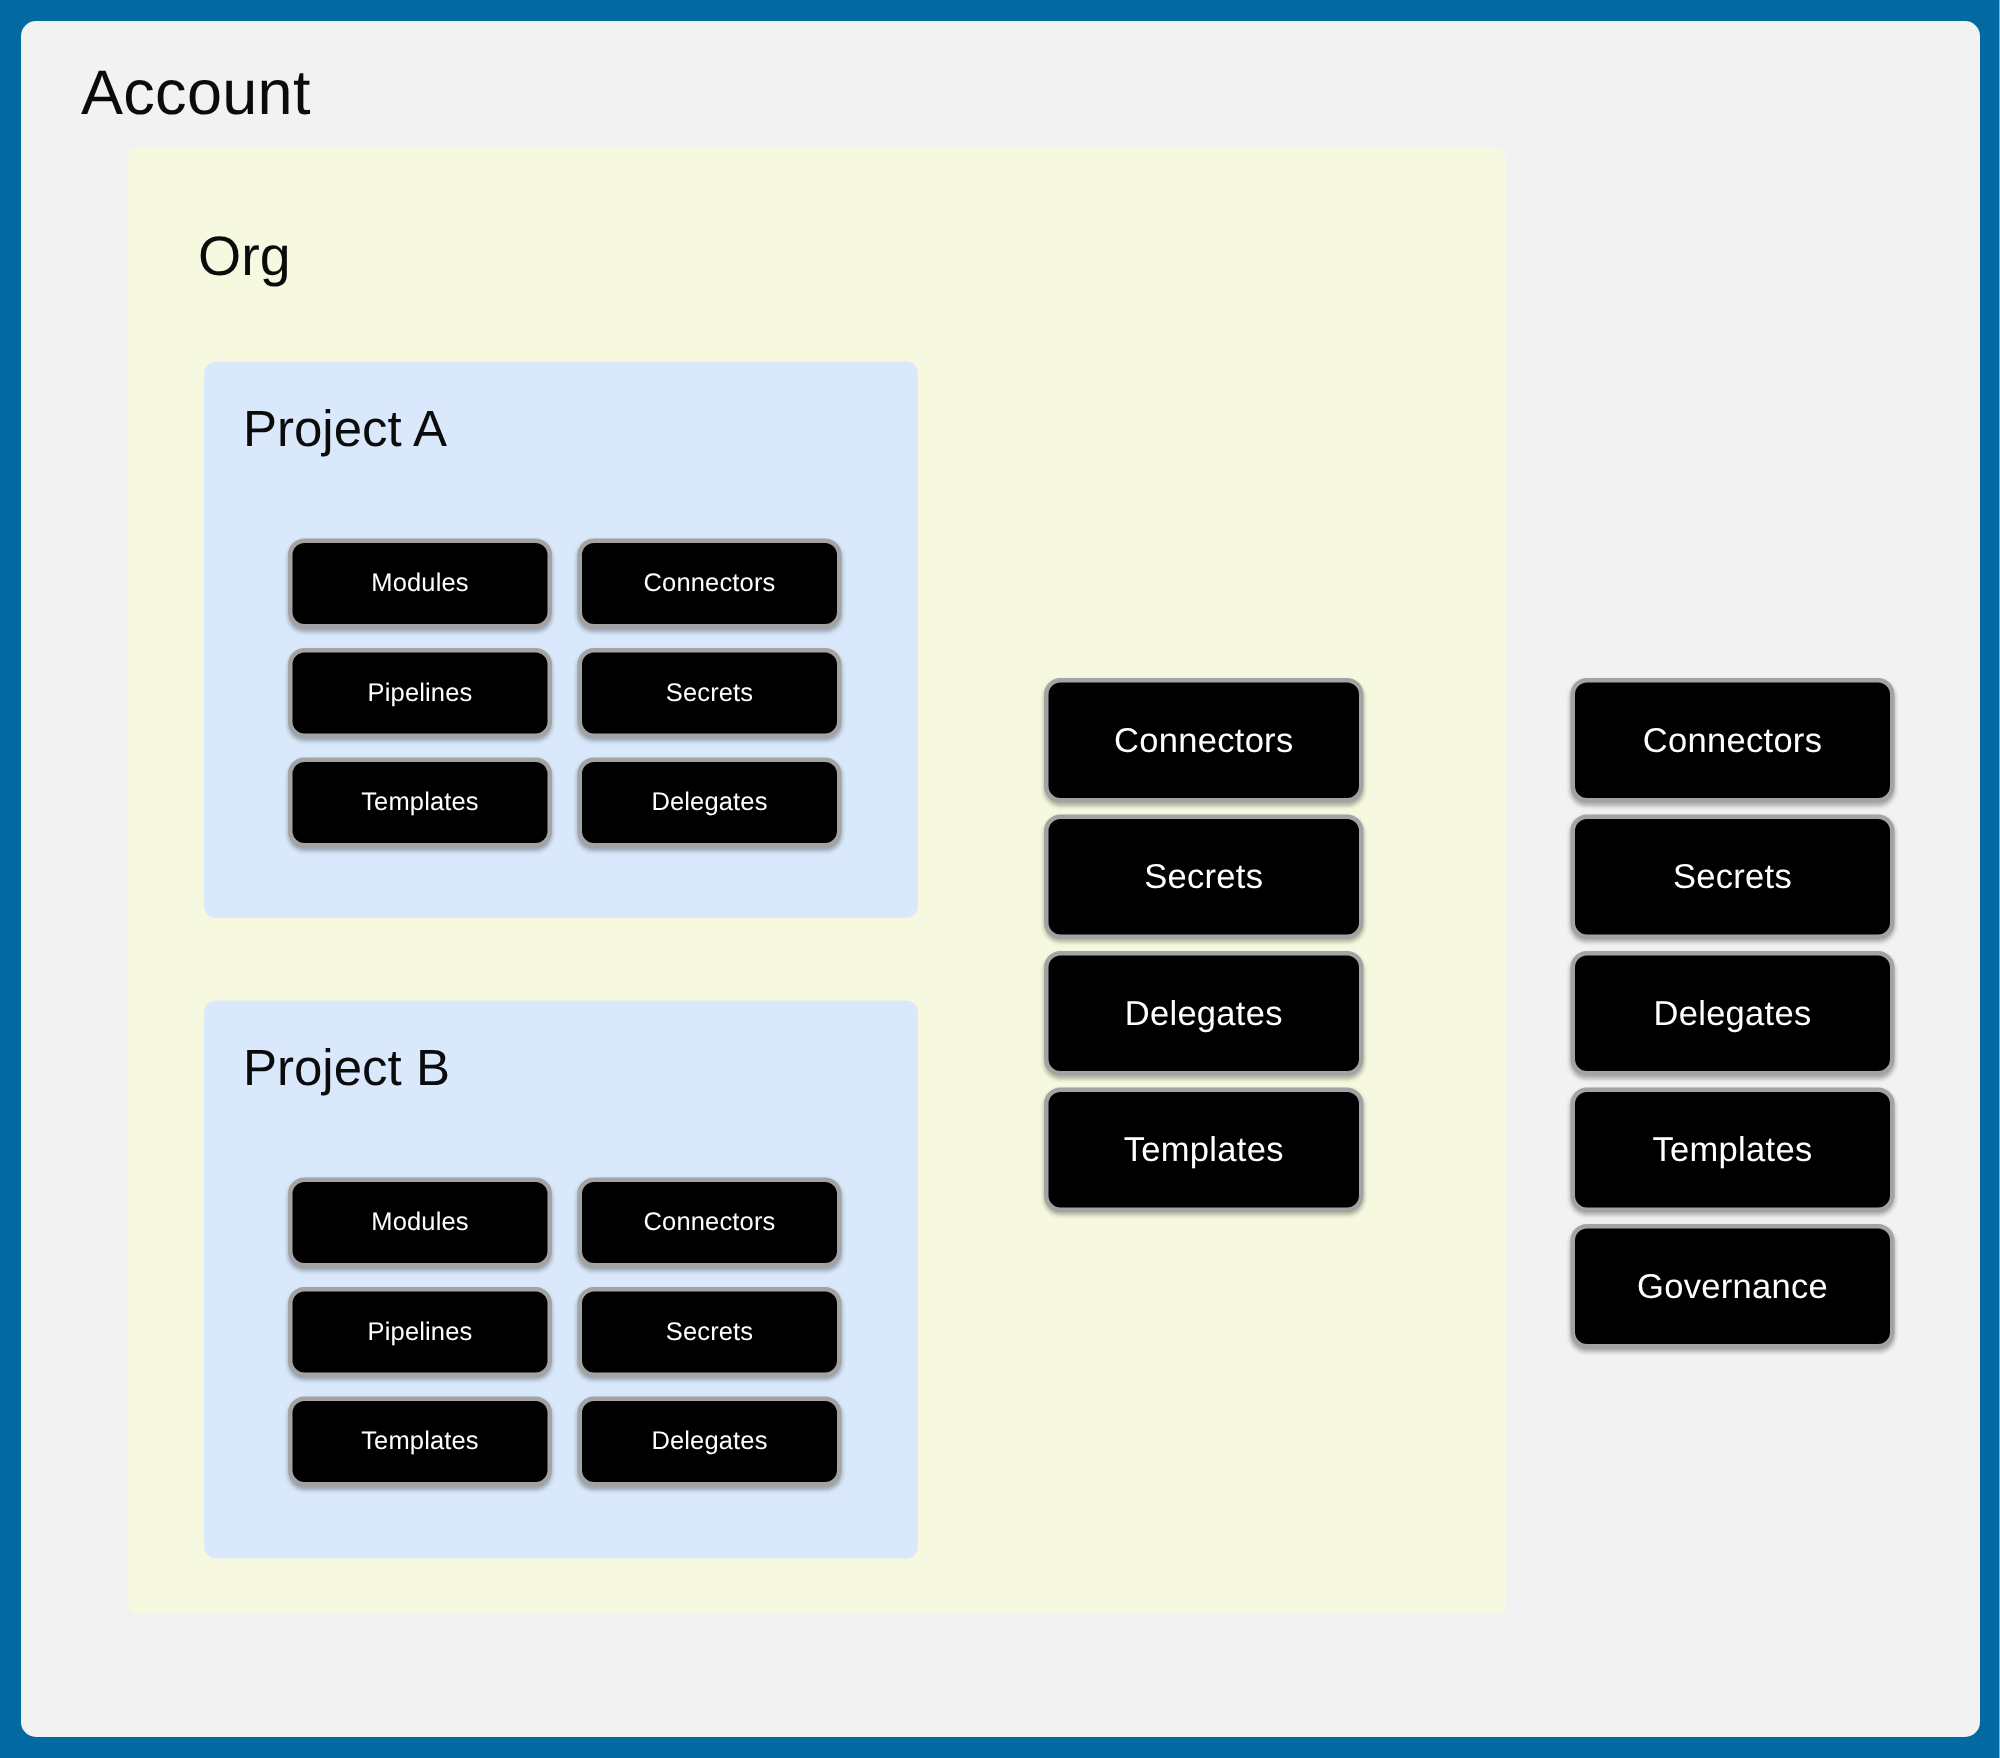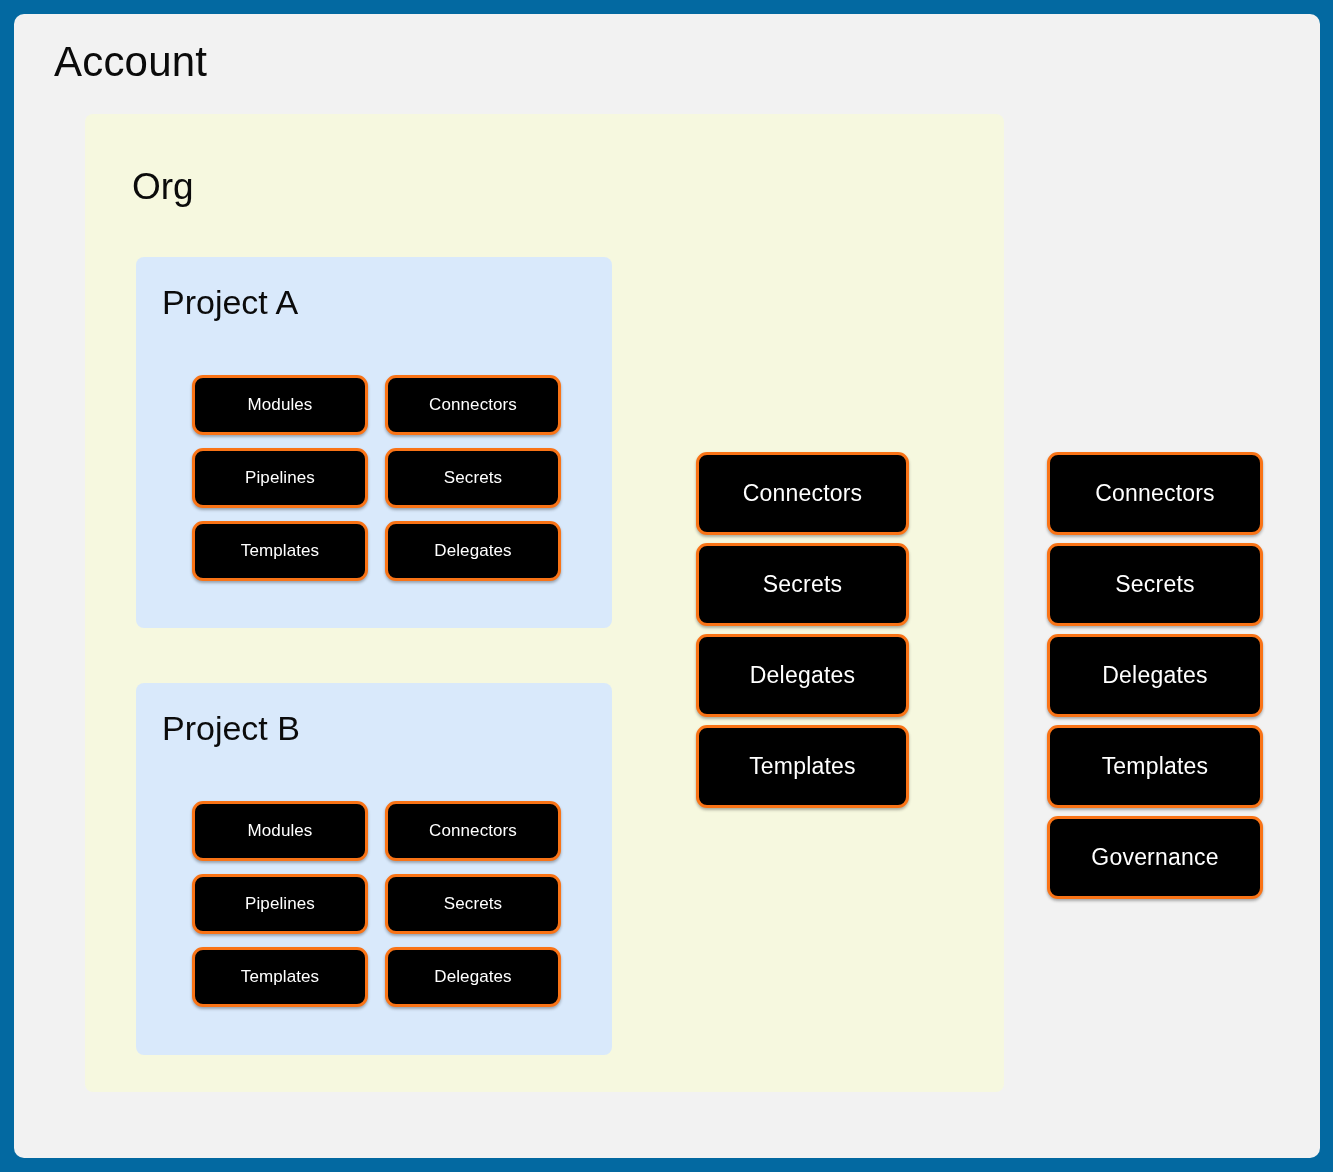--- a/index.html
+++ b/index.html
@@ -44,21 +44,21 @@
     color: #0b0b0b;
     font-weight: 400;
     letter-spacing: 0.2px;
     white-space: nowrap;
   }
 
   
   .org-box {
     position: absolute;
     left: 71px;
-    top: 100px;
+    top: 84px;
     width: 919px;
     height: 978px;
     background: #f6f8df;
     border-radius: 8px;
     box-sizing: border-box;
   }
   .org-title {
     position: absolute;
     left: 47px;
     top: 54px;
@@ -100,21 +100,21 @@
     grid-template-columns: 176px 176px;
     grid-auto-rows: 60px;
     column-gap: 17px;
     row-gap: 13px;
   }
 
   
   .pill {
     background: #000000;
     color: #ffffff;
-    border: 3px solid #f97316;
+    border: 3px solid #a3a3a3;
     border-radius: 11px;
     display: flex;
     align-items: center;
     justify-content: center;
     box-sizing: border-box;
     text-align: center;
     font-weight: 400;
     user-select: none;
     box-shadow: 0 2px 3px rgba(0,0,0,0.30);
   }

